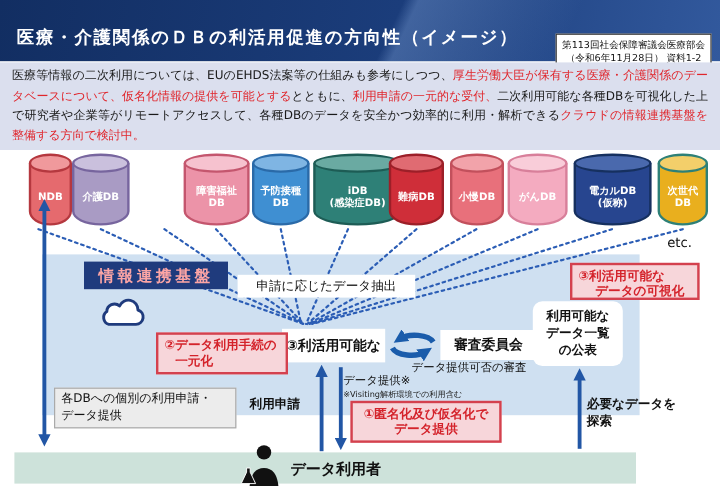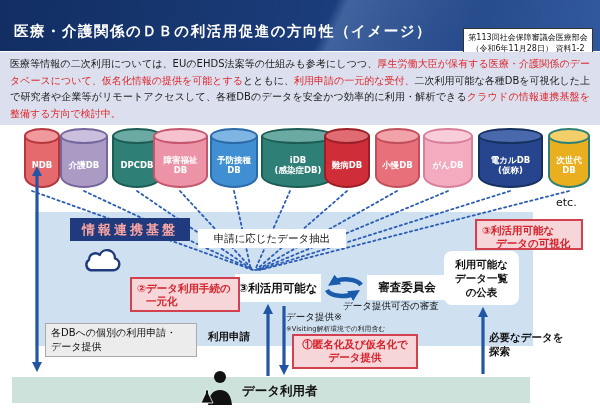--- a/index.html
+++ b/index.html
@@ -75,21 +75,21 @@
     left:444px; top:251px; width:75px; height:54px; border-radius:8px;
     font-size:10.5px; font-weight:bold; line-height:14px; text-align:center; white-space:pre-line;
   }
 
   .pinkbox {
     position:absolute; z-index:3; background:#f7d6da; border:2px solid #d4414e;
     color:#d4232b; font-weight:bold; font-size:10.5px; line-height:13px; padding:3px 5px;
   }
   .box2 { left:130px; top:277px; width:110px; height:35px; }
   .box2 .l2 { padding-left:9px; }
-  .box1 { left:292px; top:334px; width:126px; height:35px; text-align:center;font-family:Liberation Mono, monospace; }
+  .box1 { left:292px; top:334px; width:126px; height:35px; text-align:center; }
   .box3 { left:475px; top:219px; width:108px; height:31px; }
   .box3 .l2 { padding-left:14px; }
 
   .graybox {
     position:absolute; left:45px; top:323px; width:152px; height:34px; z-index:3;
     background:#ececec; border:1px solid #aaa; color:#111;
     font-size:10px; line-height:14px; padding:2px 5px;
   }
 
   .small-label { position:absolute; z-index:3; color:#111; }
@@ -120,25 +120,20 @@
 
   <div class="cyl" style="left: 24px; width: 36px; top: 128px; --body: #e56a6e; --top: #f0999c; --bd: #b5383f;">
       <div class="cyl-body"></div>
       <div class="cyl-top"></div>
       <div class="cyl-label">NDB</div>
     </div>
   <div class="cyl" style="left: 60px; width: 48px; top: 128px; --body: #a99bc4; --top: #cac0dd; --bd: #77659e;">
       <div class="cyl-body"></div>
       <div class="cyl-top"></div>
       <div class="cyl-label">介護DB</div>
-    </div>
-  <div class="cyl" style="left: 112px; width: 50px; top: 128px; --body: #2e8077; --top: #6aaaa2; --bd: #1d5c55;">
-      <div class="cyl-body"></div>
-      <div class="cyl-top"></div>
-      <div class="cyl-label">DPCDB</div>
     </div>
   <div class="cyl" style="left: 153px; width: 55px; top: 128px; --body: #ec93a8; --top: #f6c2cf; --bd: #c4566e;">
       <div class="cyl-body"></div>
       <div class="cyl-top"></div>
       <div class="cyl-label">障害福祉
 DB</div>
     </div>
   <div class="cyl" style="left: 210px; width: 48px; top: 128px; --body: #3f8fd2; --top: #7fb5e3; --bd: #2a6aa8;">
       <div class="cyl-body"></div>
       <div class="cyl-top"></div>

